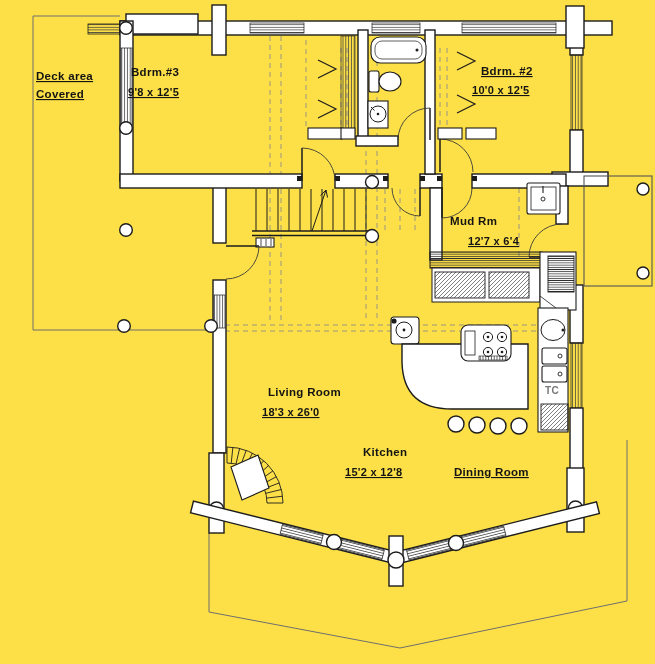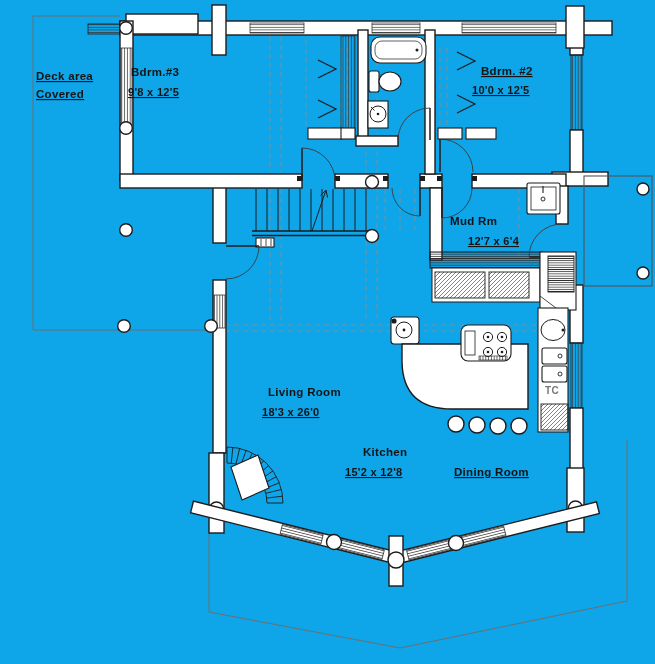--- a/index.html
+++ b/index.html
@@ -1,16 +1,16 @@
 <!DOCTYPE html>
 <html><head>
 <meta charset="utf-8">
 <style>
   html,body{margin:0;padding:0;background:#ffffff;}
-  .page{width:655px;height:664px;background:#0ea5e9;position:relative;overflow:hidden;}
+  .page{width:655px;height:664px;background:#fde047;position:relative;overflow:hidden;}
   svg{display:block;}
   svg text{font-family:"Liberation Sans",sans-serif;font-weight:bold;fill:#141414;letter-spacing:.3px;}
   .w{fill:#ffffff;stroke:#1c1c1c;stroke-width:1.4;}
   .fix{fill:#ffffff;stroke:#1c1c1c;stroke-width:1.1;}
   .thin{stroke:#1c1c1c;stroke-width:.8;fill:none;}
   .arc{stroke:#3a3a3a;stroke-width:.9;fill:none;}
   .leaf{stroke:#1c1c1c;stroke-width:1.5;}
   .deckline{stroke:#6e6e6e;stroke-width:1;fill:none;}
   .dash{stroke:#8c8c8c;stroke-width:.9;fill:none;stroke-dasharray:5 4;}
   .roomname{font-size:11.5px;}

